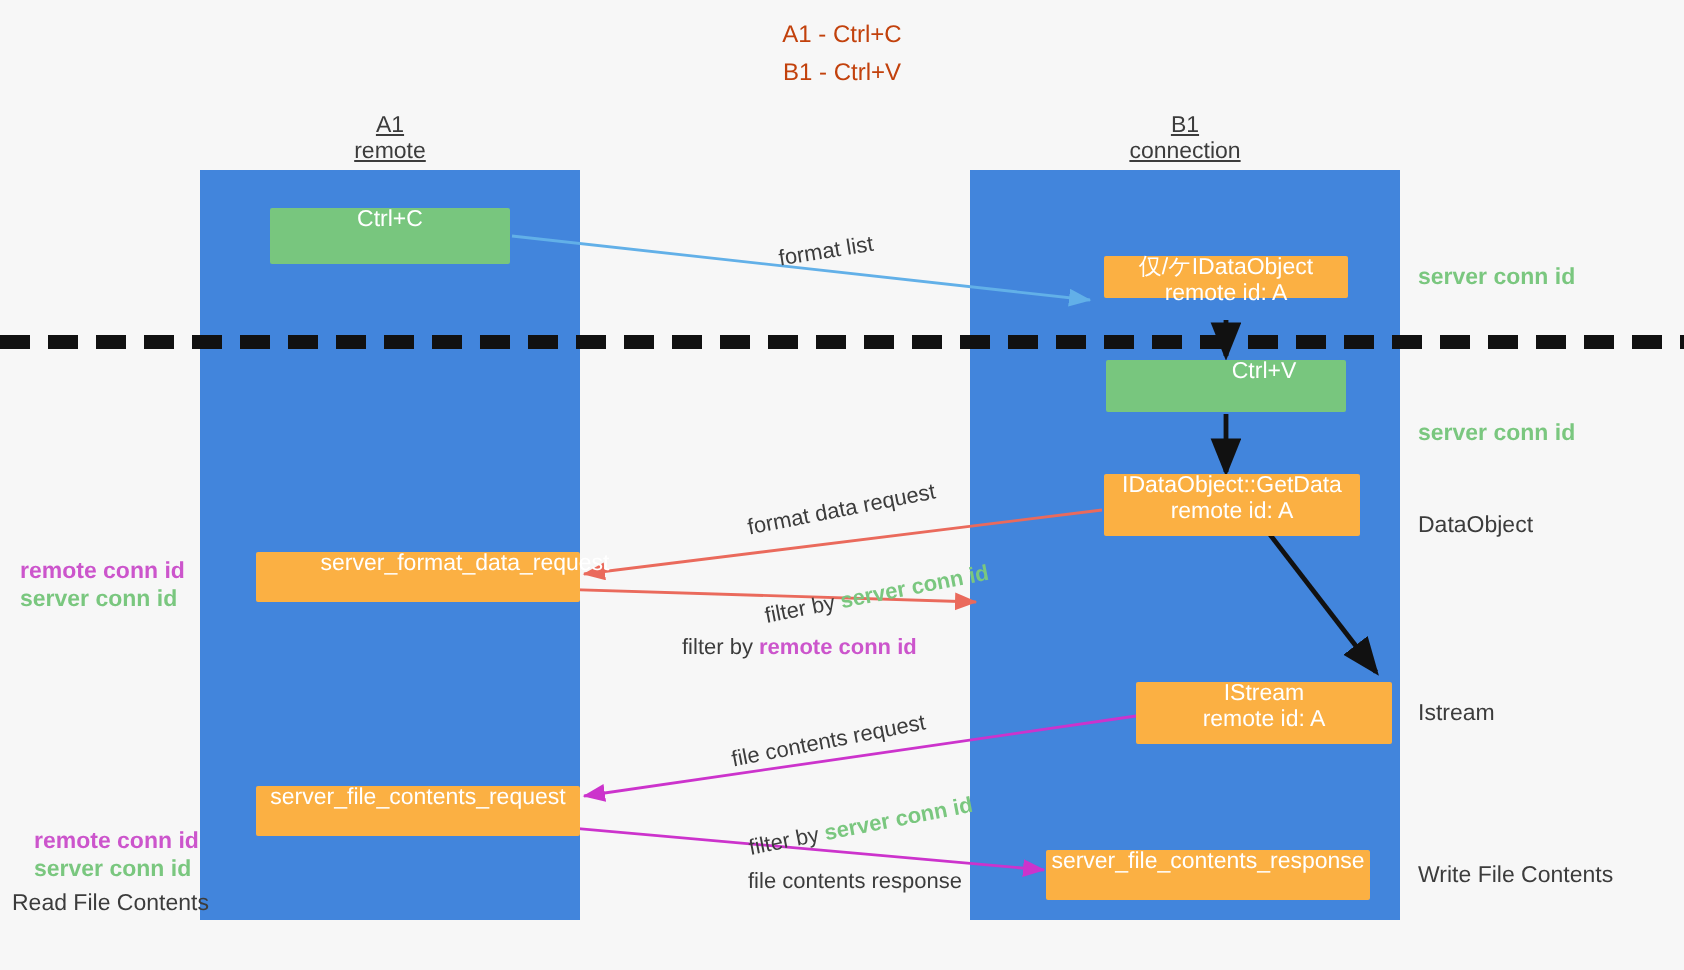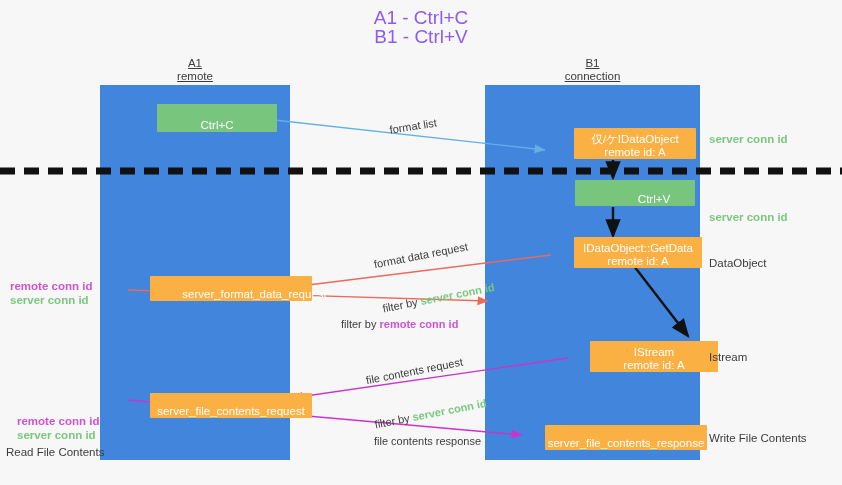--- a/index.html
+++ b/index.html
@@ -14,22 +14,22 @@
     background: #f7f7f7;
     font-family: "Liberation Sans", sans-serif;
     overflow: hidden;
   }
   .title {
     position: absolute;
     left: 0;
     top: 8px;
     width: 842px;
     text-align: center;
-    font-size: 19px;
-    color: #8b5cf6;
+    font-size: 12px;
+    color: #c2410c;
     line-height: 19px;
     white-space: pre;
   }
   .lane {
     position: absolute;
     background: #4285dc;
     top: 85px;
     height: 375px;
   }
   .lane-a { left: 100px; width: 190px; }
@@ -46,28 +46,27 @@
   }
   .lane-head-a { left: 100px; top: 57px; width: 190px; }
   .lane-head-b { left: 485px; top: 57px; width: 215px; }
 
   .node {
     position: absolute;
     box-sizing: border-box;
     display: flex;
     flex-direction: column;
     align-items: center;
-    justify-content: flex-end;
+    justify-content: flex-start;
     text-align: center;
     color: #ffffff;
     font-size: 11.5px;
     line-height: 13px;
     white-space: pre;
     border-radius: 1px;
-    margin-left: 22px;
   }
   .node.green { background: #78c67e; }
   .node.orange { background: #fbb043; }
 
   .sidelabel {
     position: absolute;
     font-size: 11.5px;
     line-height: 14px;
     white-space: pre;
   }
@@ -140,21 +139,21 @@
     <line x1="568" y1="358" x2="292" y2="398" stroke="#cc33cc" stroke-width="1.4" marker-end="url(#ah-magenta)"></line>
     <line x1="128" y1="400" x2="522" y2="435" stroke="#cc33cc" stroke-width="1.4" marker-end="url(#ah-magenta)"></line>
 
     <line x1="0" y1="171" x2="842" y2="171" stroke="#111111" stroke-width="7" stroke-dasharray="15 9"></line>
   </svg>
 
   <div class="node green" style="left:135px; top:104px; width:120px; height:28px;">
     <span>Ctrl+C</span>
   </div>
 
-  <div class="node orange" style="left:552px; top:128px; width:122px; height:31px;">
+  <div class="node orange" style="left:552px; top:128px; width:122px; height:21px;">
     <span>仅/ケIDataObject</span>
     <span>remote id: A</span>
   </div>
 
   <div class="node green" style="left:553px; top:180px; width:120px; height:26px;padding-left:38px;">
     <span>Ctrl+V</span>
   </div>
 
   <div class="node orange" style="left:552px; top:237px; width:128px; height:31px;">
     <span>IDataObject::GetData</span>

